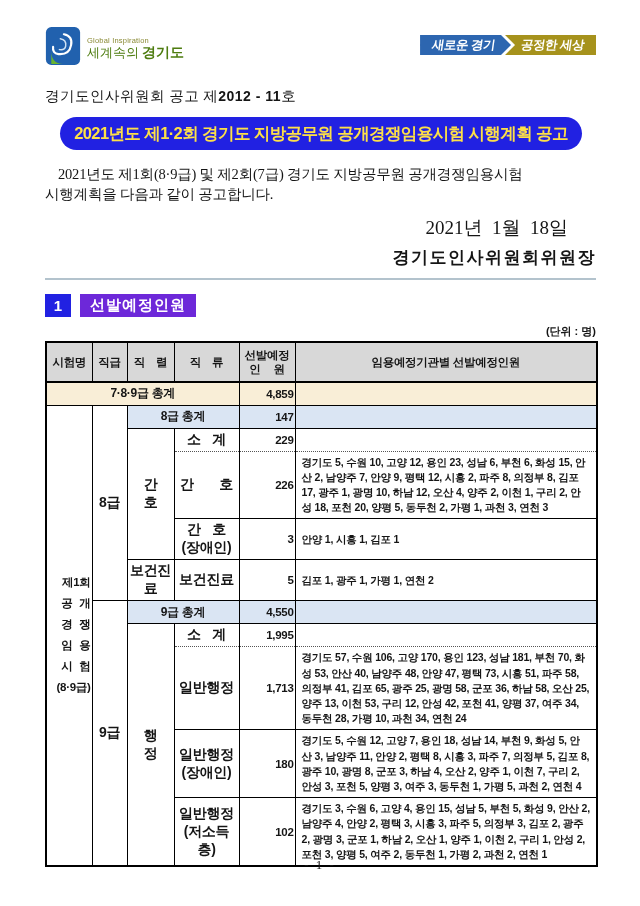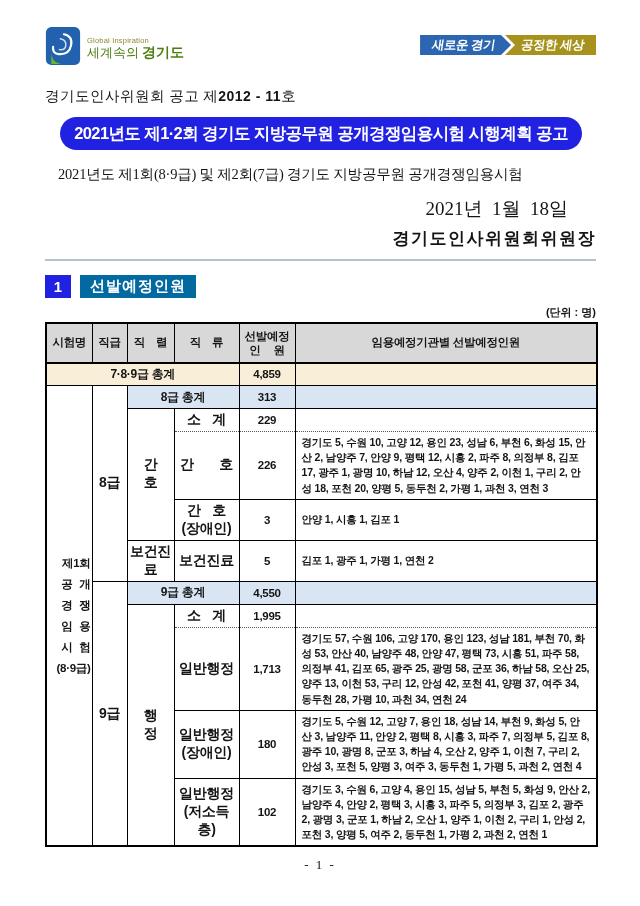--- a/index.html
+++ b/index.html
@@ -20,21 +20,21 @@
   .badge{height:20px;line-height:20px;color:#fff;font-size:12.5px;font-weight:bold;padding:0 12px;}
   .badge .sk{display:inline-block;transform:skewX(-8deg);letter-spacing:-.5px;}
   .badge-arrow{clip-path:polygon(0 0,89% 0,100% 50%,89% 100%,0 100%);padding-right:16px;}
   .badge-notch{clip-path:polygon(0 0,100% 0,100% 100%,0 100%,11% 50%);margin-left:-6px;padding-left:16px;}
   
   .doc-no{margin-top:13px;font-size:14.5px;letter-spacing:.5px;}
   .doc-no b{font-family:"Liberation Sans","DejaVu Sans",sans-serif;font-size:14px;}
   .banner{
     margin:11px 14px 0 15px;height:33px;border-radius:17px;
     display:flex;align-items:center;justify-content:center;
-    color:#ffffff;font-family:"Liberation Sans","DejaVu Sans",sans-serif;
+    color:#fde047;font-family:"Liberation Sans","DejaVu Sans",sans-serif;
     font-weight:bold;font-size:16.5px;letter-spacing:-.6px;white-space:nowrap;
   }
   .para{margin-top:15px;font-size:14.5px;line-height:19.5px;text-align:justify;letter-spacing:-.2px;}
   .para .l1{text-indent:13px;}
   .date-line{margin-top:11px;text-align:right;padding-right:28px;font-size:19px;white-space:pre;}
   .signature{margin-top:5px;text-align:right;font-size:17px;font-weight:bold;letter-spacing:1.5px;}
   .rule{margin-top:9px;height:2px;background:#b3c3cd;}
   
   .section{margin-top:14px;display:flex;gap:9px;font-family:"Liberation Sans","DejaVu Sans",sans-serif;}
   .sec-num{width:26px;height:23px;color:#fff;font-weight:bold;font-size:15px;
@@ -45,21 +45,21 @@
              font-family:"Liberation Sans","DejaVu Sans",sans-serif;margin-bottom:2px;}
   
   table.sel{border-collapse:collapse;width:551px;table-layout:fixed;
             font-family:"Liberation Sans","DejaVu Sans",sans-serif;margin-top:2px;}
   table.sel{border:2px solid #000;}
   table.sel th,table.sel td{border:1px solid #000;}
   th{background:#d8d8d8;font-size:11.5px;font-weight:bold;height:36px;
      border-bottom-width:2px !important;letter-spacing:-.3px;}
   td{font-size:14px;font-weight:bold;letter-spacing:-.3px;}
   td.lbl{text-align:center;vertical-align:middle;padding:2px 1px;}
-  td.num{text-align:center;vertical-align:middle;font-size:11.5px;}
+  td.num{text-align:right;vertical-align:middle;font-size:11.5px;}
   td.reg{text-align:left;vertical-align:middle;padding:3px 6px;line-height:15.2px;
          font-size:10.5px;letter-spacing:-.2px;}
   td.big{font-size:12px;}
   .pre{white-space:pre-line;}
   .ws1{word-spacing:8px;}
   .ws{word-spacing:14px;}
   .ws2{word-spacing:22px;}
   th.pre{word-spacing:10px;line-height:14px;}
   .bg-beige{background:#f9eed7;}
   .bg-blue{background:#dae5f3;}
@@ -96,29 +96,30 @@
       <span class="badge badge-notch" style="background-color: rgb(166, 146, 28);"><span class="sk">공정한 세상</span></span>
     </div>
   </div>
 
   <div class="doc-no"><span>경기도인사위원회 공고 제</span><b>2012 - 11</b><span>호</span></div>
 
   <div class="banner" style="background-color: rgb(33, 33, 226);">2021년도 제1·2회 경기도 지방공무원 공개경쟁임용시험 시행계획 공고</div>
 
   <div class="para">
     <div class="l1">2021년도 제1회(8·9급) 및 제2회(7급) 경기도 지방공무원 공개경쟁임용시험</div>
+    <div class="l2">시행계획을 다음과 같이 공고합니다.</div>
   </div>
 
   <div class="date-line">2021년  1월  18일</div>
   <div class="signature">경기도인사위원회위원장</div>
   <div class="rule"></div>
 
   <div class="section">
     <span class="sec-num" style="background-color: rgb(33, 33, 226);">1</span>
-    <span class="sec-title" style="background-color: #0369a1;">선발예정인원</span>
+    <span class="sec-title" style="background-color: #6d28d9;">선발예정인원</span>
   </div>
 
   <div class="unit-note">(단위 : 명)</div>
 
   <table class="sel">
     <colgroup>
       <col style="width:46px">
         <col style="width:35px">
         <col style="width:47px">
       <col style="width:65px">
@@ -144,21 +145,21 @@
       </tr>
       <tr class="h22">
         <td rowspan="10" class="exam pre">제1회
 공 개
 경 쟁
 임 용
 시 험
 (8·9급)</td>
         <td rowspan="5" class="lbl">8급</td>
         <td colspan="2" class="lbl big bg-blue">8급 총계</td>
-        <td class="num bg-blue">313</td>
+        <td class="num bg-blue">147</td>
         <td class="reg bg-blue"></td>
       </tr>
       <tr class="h20">
         <td rowspan="3" class="lbl ws">간 호</td>
         <td class="lbl ws1 bb-dot">소 계</td>
         <td class="num bb-dot">229</td>
         <td class="reg bb-dot"></td>
       </tr>
       <tr>
         <td class="lbl ws2 bt-dot">간 호</td>

